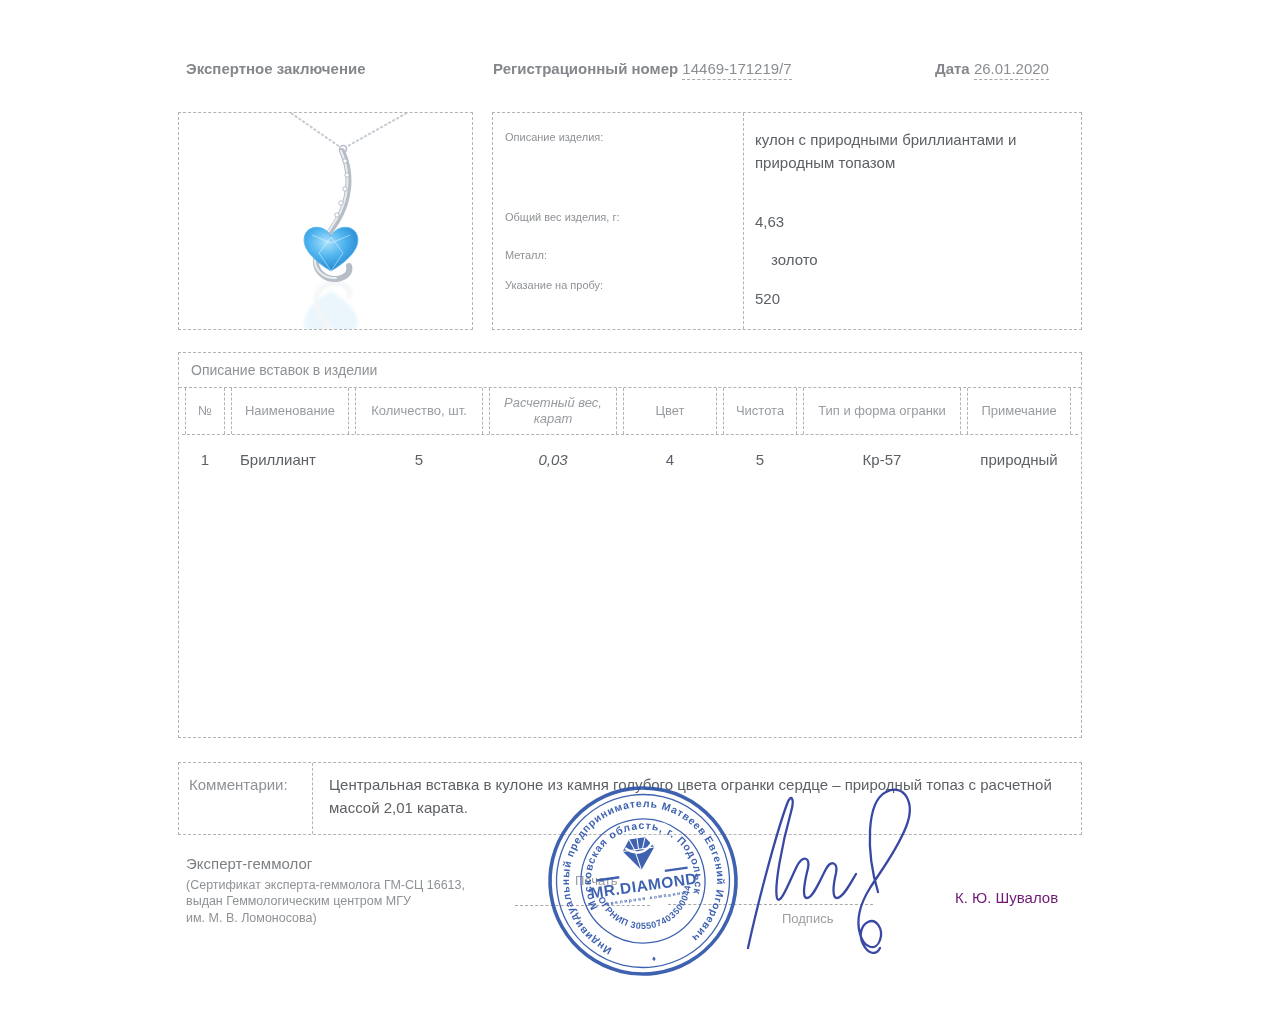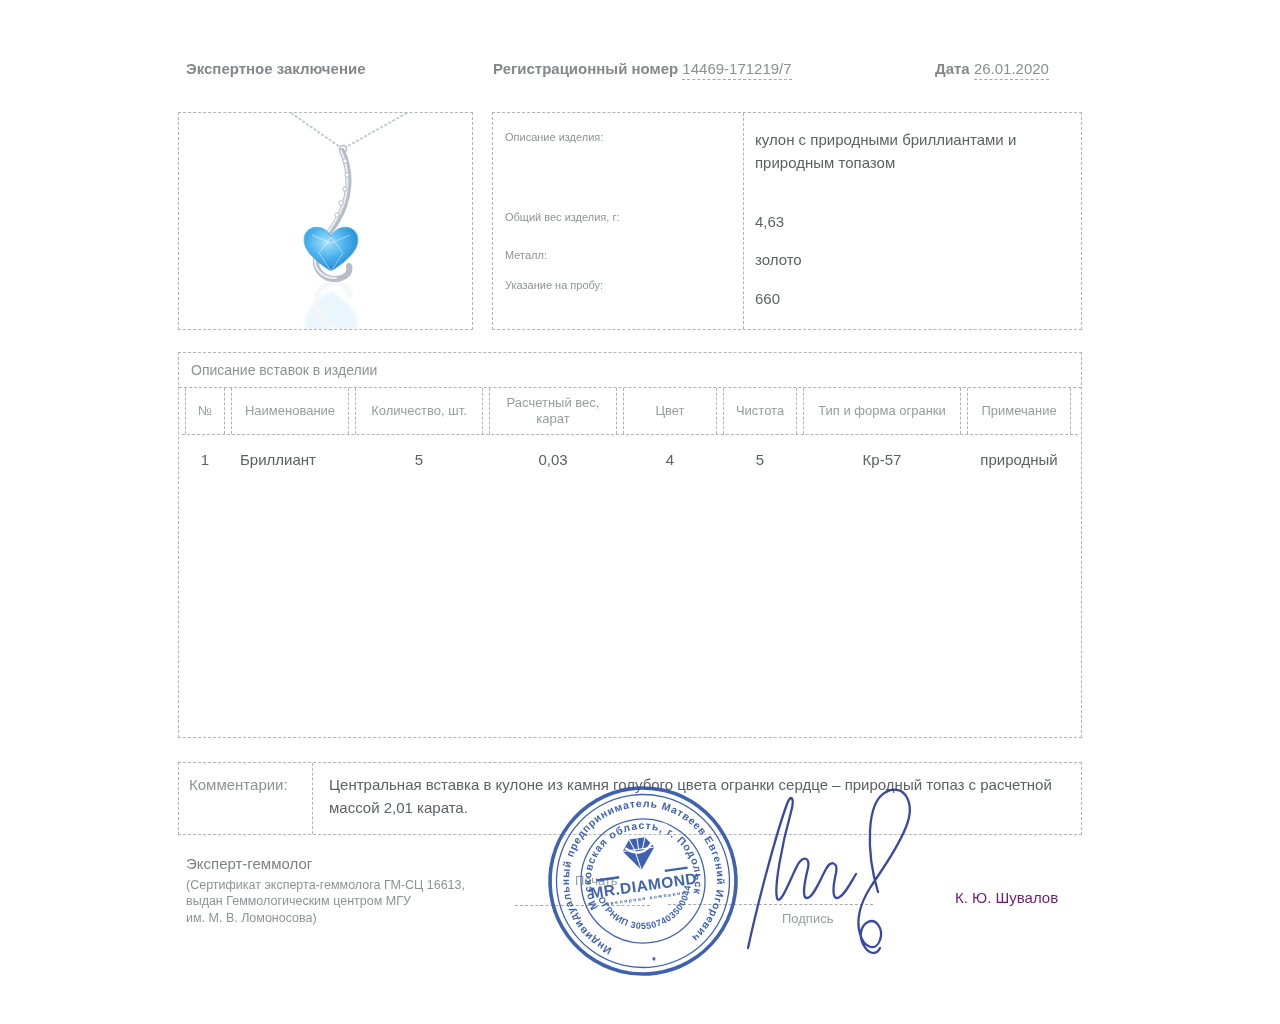--- a/index.html
+++ b/index.html
@@ -19,21 +19,21 @@
   .desc-value{position:absolute;left:262px;font-size:15px;color:#5d6166;width:305px;line-height:1.5;}
 
   
   .tbl-title{padding:9px 12px;font-size:14px;color:#8e9296;border-bottom:1px dashed #b3b3b3;}
   .tbl-head{display:flex;margin:0 3px;border-bottom:1px dashed #b3b3b3;}
   .th{border-left:1px dashed #b3b3b3;border-right:1px dashed #b3b3b3;margin:0 3px;min-height:46px;
       display:flex;align-items:center;justify-content:center;text-align:center;
       font-size:13px;color:#989ca0;line-height:1.25;padding:4px 5px;box-sizing:border-box;}
   .tbl-row{display:flex;margin:6px 3px 0;}
   .td{margin:0 3px;padding:10px 5px;font-size:15px;color:#5d6166;text-align:center;box-sizing:border-box;}
-  .c0{width:40px;}.c1{width:118px;}.c2{width:128px;}.c3{width:128px;}
+  .c0{width:40px;}.c1{width:118px;}.c2{width:128px;}.c3{width:128px;font-style:italic;}
   .c4{width:94px;}.c5{width:74px;text-align:center;}.c6{width:158px;}.c7{width:104px;}
   .td.c1{text-align:left;padding-left:9px;}
 
   
   .comments{display:flex;}
   .com-label{width:134px;border-right:1px dashed #b3b3b3;padding:13px 10px;box-sizing:border-box;
              font-size:15px;color:#8e9296;}
   .com-text{flex:1;padding:11px 16px;font-size:15px;line-height:1.5;color:#5d6166;box-sizing:border-box;}
 
   
@@ -103,23 +103,23 @@
     </svg>
   </div>
 
   <div class="dbox" style="left:492px;top:112px;width:590px;height:218px;">
     <div class="desc-divider"></div>
     <div class="desc-label" style="top:18px;">Описание изделия:</div>
     <div class="desc-value" style="top:16px;">кулон с природными бриллиантами и природным топазом</div>
     <div class="desc-label" style="top:98px;">Общий вес изделия, г:</div>
     <div class="desc-value" style="top:98px;">4,63</div>
     <div class="desc-label" style="top:136px;">Металл:</div>
-    <div class="desc-value" style="top:136px;">золото</div>
+    <div class="desc-value" style="top:136px;margin-left:16px;">золото</div>
     <div class="desc-label" style="top:166px;">Указание на пробу:</div>
-    <div class="desc-value" style="top:175px;">660</div>
+    <div class="desc-value" style="top:175px;">520</div>
   </div>
 
   <div class="dbox" style="left:178px;top:352px;width:904px;height:386px;">
     <div class="tbl-title">Описание вставок в изделии</div>
     <div class="tbl-head">
       <div class="th c0">№</div>
       <div class="th c1">Наименование</div>
       <div class="th c2">Количество, шт.</div>
       <div class="th c3">Расчетный вес, карат</div>
       <div class="th c4">Цвет</div>

